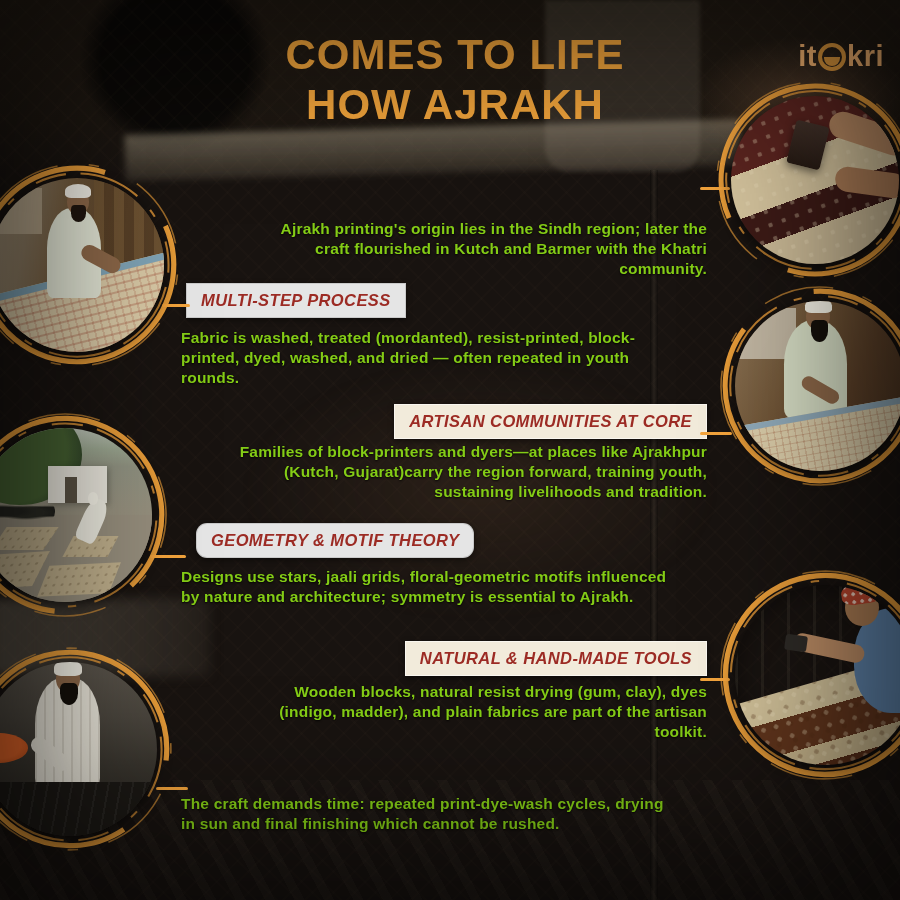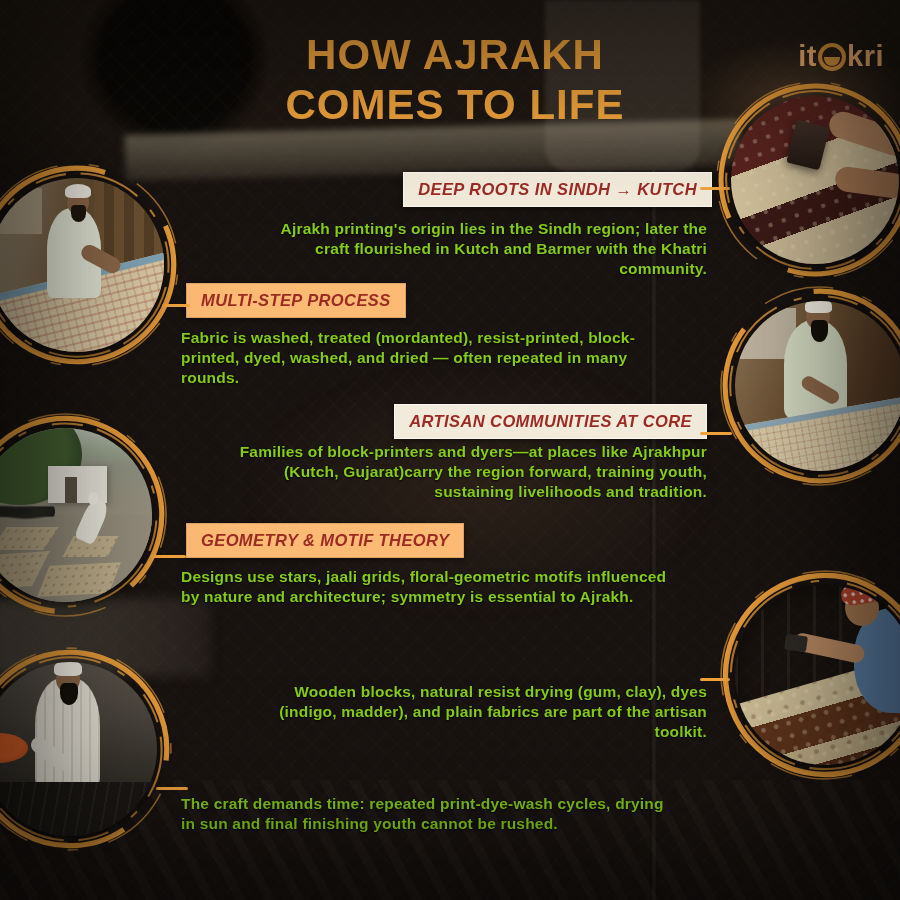--- a/index.html
+++ b/index.html
@@ -45,32 +45,32 @@
     border-radius:50%;margin:0 1px;position:relative;overflow:hidden;}
   .brand .o::after{content:"";position:absolute;left:2px;right:2px;bottom:1px;height:9px;
     background:#E29B3E;border-radius:0 0 9px 9px;}
 
   
   .pill{position:absolute;display:inline-flex;align-items:center;height:33px;
     padding:0 14px;font-style:italic;font-weight:800;font-size:16.5px;
     letter-spacing:.4px;color:#9C2B24;white-space:nowrap;
     box-shadow:0 2px 6px rgba(0,0,0,.45);}
   .pill.cream{background:#F2EBDB;border:1px solid rgba(255,255,255,.55);}
-  .pill.amber{background:#fdba74;border:1px solid rgba(0,0,0,.12);}
+  .pill.amber{background:#e5e5e5;border:1px solid rgba(0,0,0,.12);}
   .body-text{position:absolute;margin:0;color:#84cc16;font-weight:700;
     font-size:15.5px;line-height:20px;letter-spacing:.2px;
     text-shadow:0 1px 2px rgba(0,0,0,.85);}
   .body-text.right{text-align:right;}
   .body-text.left{text-align:left;}
   .connector{position:absolute;height:3px;background:#F2A33C;border-radius:2px;}
 
   .pill1{top:172px;right:188px;}   .body1{top:219px;right:193px;width:465px;}
   .pill2{top:283px;left:186px;}    .body2{top:328px;left:181px;width:458px;}
   .pill3{top:404px;right:193px;}   .body3{top:442px;right:193px;width:470px;}
-  .pill4{top:523px;left:186px;}    .body4{top:567px;left:181px;width:505px;}
+  .pill4{top:523px;left:196px;border-radius:11px;}    .body4{top:567px;left:181px;width:505px;}
   .pill5{top:641px;right:193px;}   .body5{top:682px;right:193px;width:470px;}
   .pill6{top:752px;left:186px;}    .body6{top:794px;left:181px;width:495px;}
   .conn1{left:700px;top:187px;width:30px;}
   .conn2{left:162px;top:304px;width:28px;}
   .conn3{left:700px;top:432px;width:32px;}
   .conn4{left:150px;top:555px;width:36px;}
   .conn5{left:700px;top:678px;width:30px;}
   .conn6{left:156px;top:787px;width:32px;}
 
   
@@ -190,59 +190,59 @@
     <div class="bg-table"></div>
     <div class="bg-arm"></div>
     <div class="bg-weave"></div>
     <div class="bg-motif"></div>
     <div class="bg-light-left"></div>
     <div class="bg-fold"></div>
     <div class="bg-bottom"></div>
   </div>
 
   <header class="title">
+    <div>COMES TO LIFE</div>
     <div>HOW AJRAKH</div>
-    <div>COMES TO LIFE</div>
   </header>
 
   <div class="brand" aria-label="itokri">
     <span>it</span>
       <span class="o"></span>
       <span>kri</span>
   </div>
 
-  <div class="pill cream pill1">
-    <span>DEEP ROOTS IN SINDH → KUTCH</span>
-  </div>
   <div class="connector conn1"></div>
   <p class="body-text right body1">Ajrakh printing's origin lies in the Sindh region; later the craft flourished in Kutch and Barmer with the Khatri community.</p>
 
   <div class="pill amber pill2">
     <span>MULTI-STEP PROCESS</span>
   </div>
   <div class="connector conn2"></div>
-  <p class="body-text left body2">Fabric is washed, treated (mordanted), resist-printed, block-printed, dyed, washed, and dried — often repeated in many rounds.</p>
+  <p class="body-text left body2">Fabric is washed, treated (mordanted), resist-printed, block-printed, dyed, washed, and dried — often repeated in youth rounds.</p>
 
   <div class="pill cream pill3">
     <span>ARTISAN COMMUNITIES AT CORE</span>
   </div>
   <div class="connector conn3"></div>
   <p class="body-text right body3">Families of block-printers and dyers—at places like Ajrakhpur (Kutch, Gujarat)carry the region forward, training youth, sustaining livelihoods and tradition.</p>
 
   <div class="pill amber pill4">
     <span>GEOMETRY &amp; MOTIF THEORY</span>
   </div>
   <div class="connector conn4"></div>
   <p class="body-text left body4">Designs use stars, jaali grids, floral-geometric motifs influenced by nature and architecture; symmetry is essential to Ajrakh.</p>
 
+  <div class="pill cream pill5">
+    <span>NATURAL &amp; HAND-MADE TOOLS</span>
+  </div>
   <div class="connector conn5"></div>
   <p class="body-text right body5">Wooden blocks, natural resist drying (gum, clay), dyes (indigo, madder), and plain fabrics are part of the artisan toolkit.</p>
 
   <div class="connector conn6"></div>
-  <p class="body-text left body6">The craft demands time: repeated print-dye-wash cycles, drying in sun and final finishing youth cannot be rushed.</p>
+  <p class="body-text left body6">The craft demands time: repeated print-dye-wash cycles, drying in sun and final finishing which cannot be rushed.</p>
 
   <figure class="circle c1" aria-label="artisan in white cap block-printing long fabric on table">
     <svg class="ring" viewBox="0 0 200 200">
       <circle cx="100" cy="100" r="93" stroke-width="5" stroke-dasharray="400 80 120 60" opacity=".95"></circle>
       <circle cx="100" cy="100" r="88" stroke-width="2" stroke-dasharray="30 14 60 18 8 26" opacity=".8"></circle>
       <circle cx="100" cy="100" r="97" stroke-width="1.5" stroke-dasharray="70 30 10 40" opacity=".6"></circle>
     </svg>
     <div class="ph">
       <div class="s1-bg"></div>
         <div class="s1-shelf"></div>

